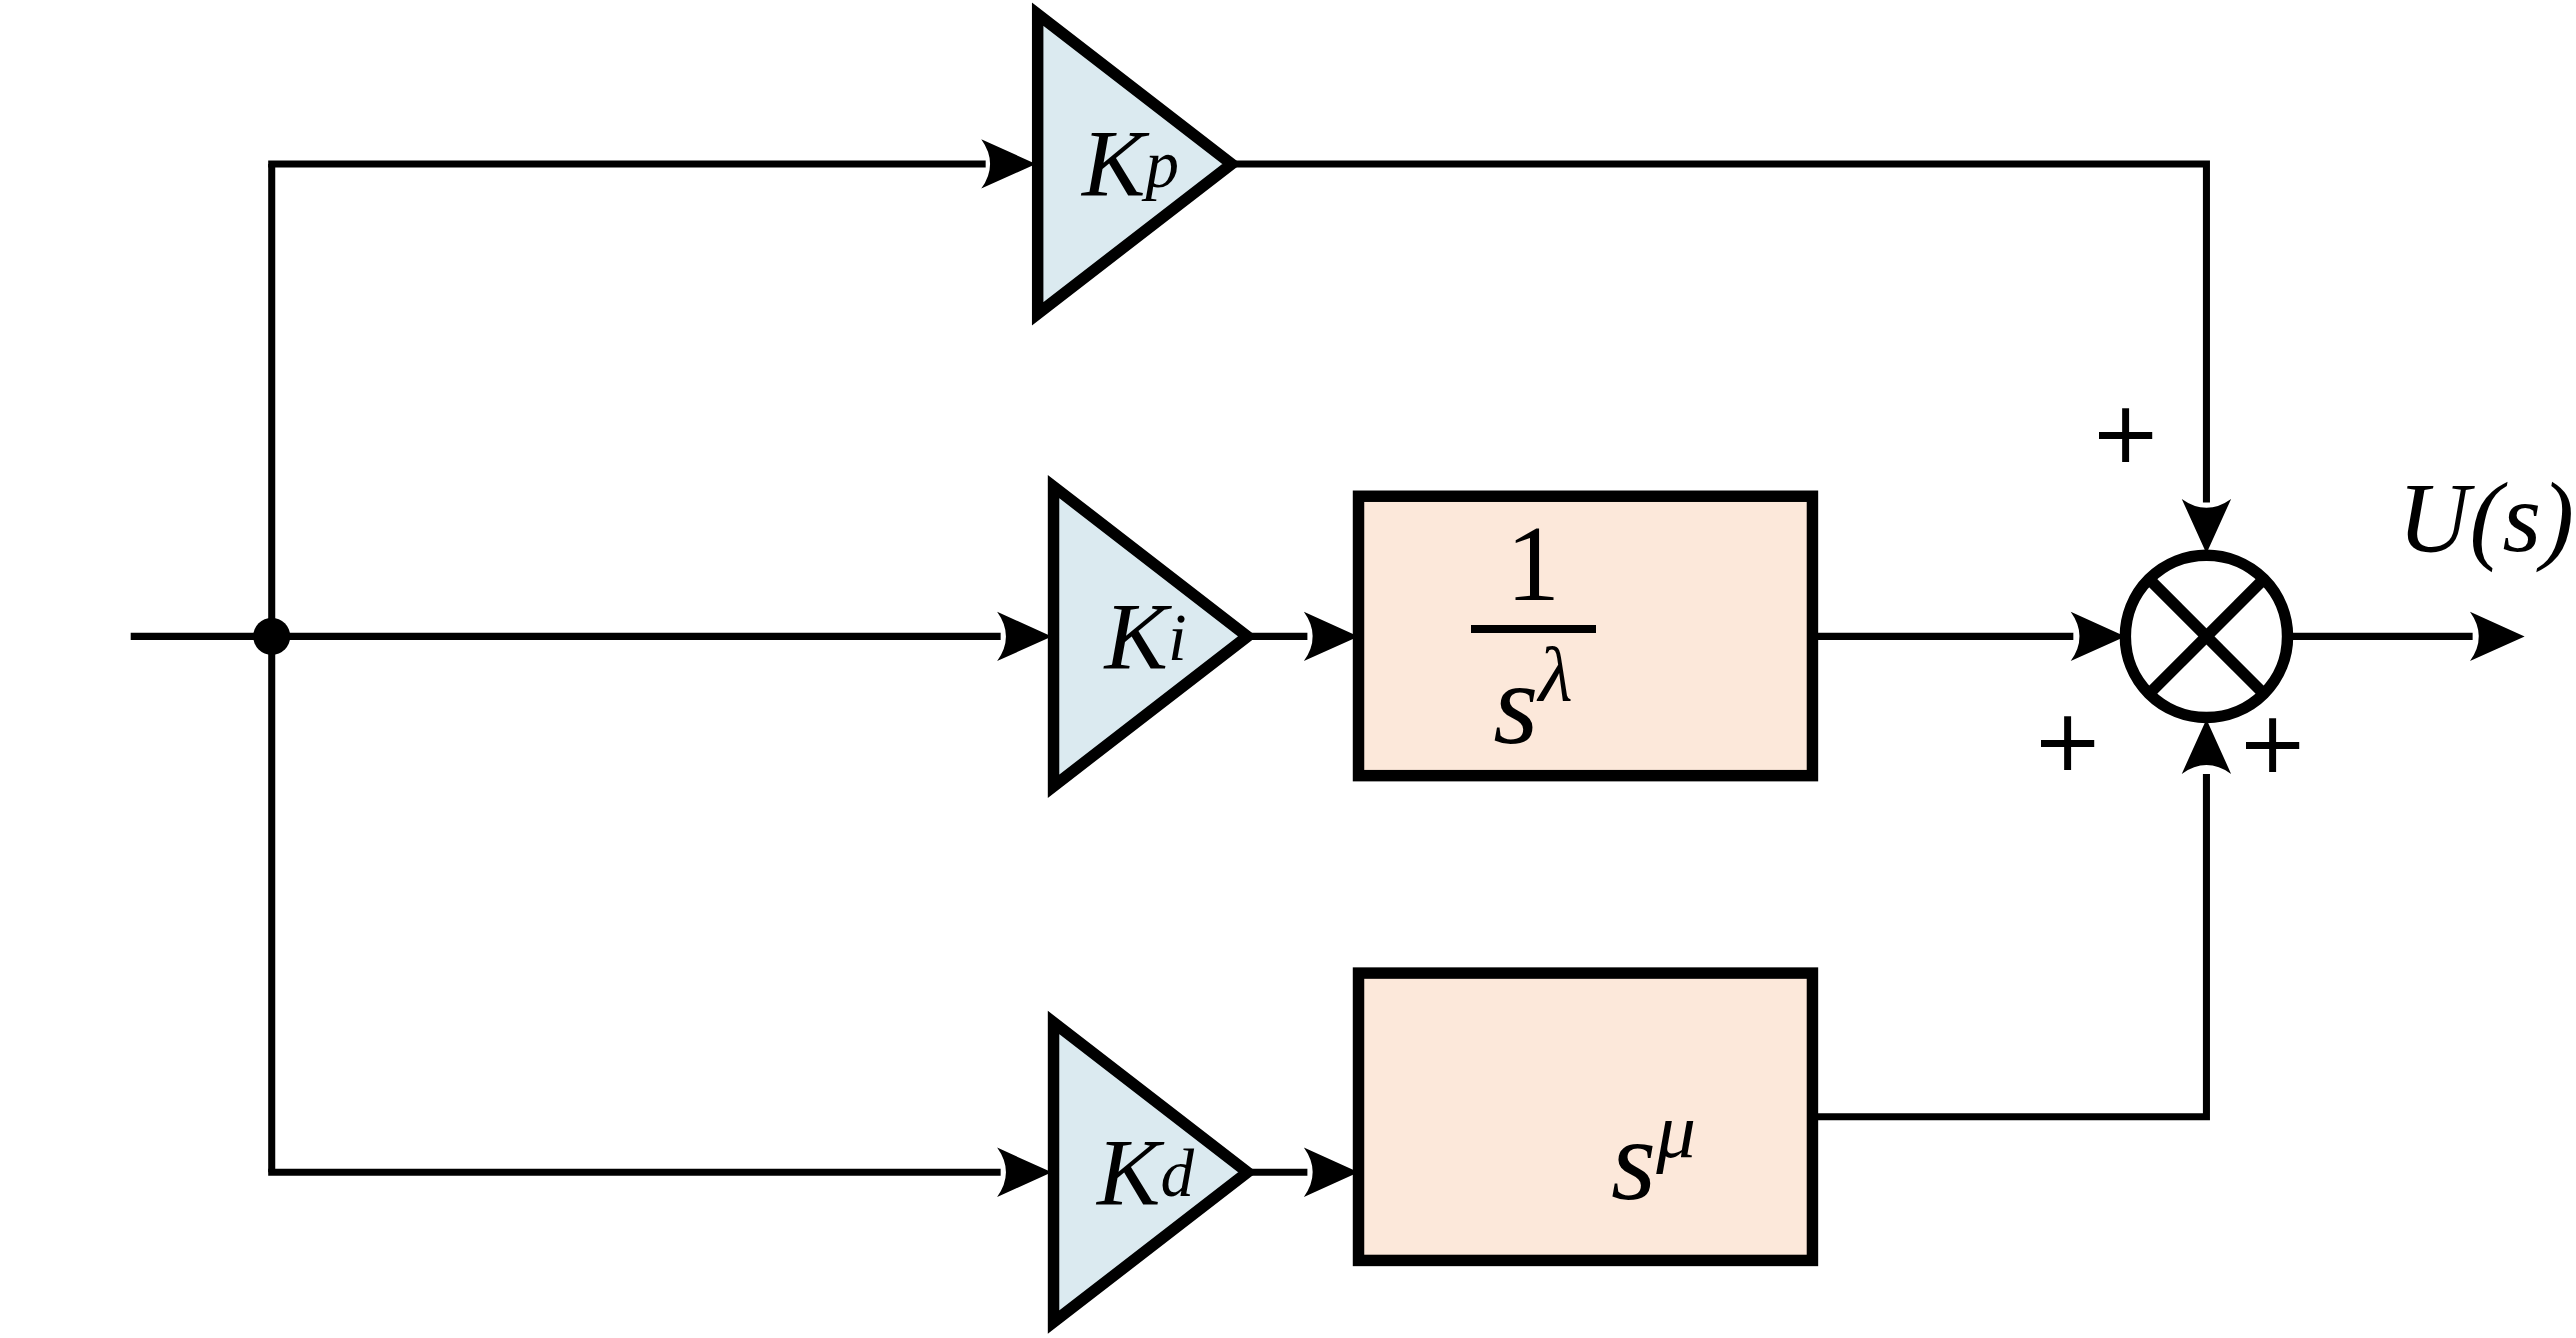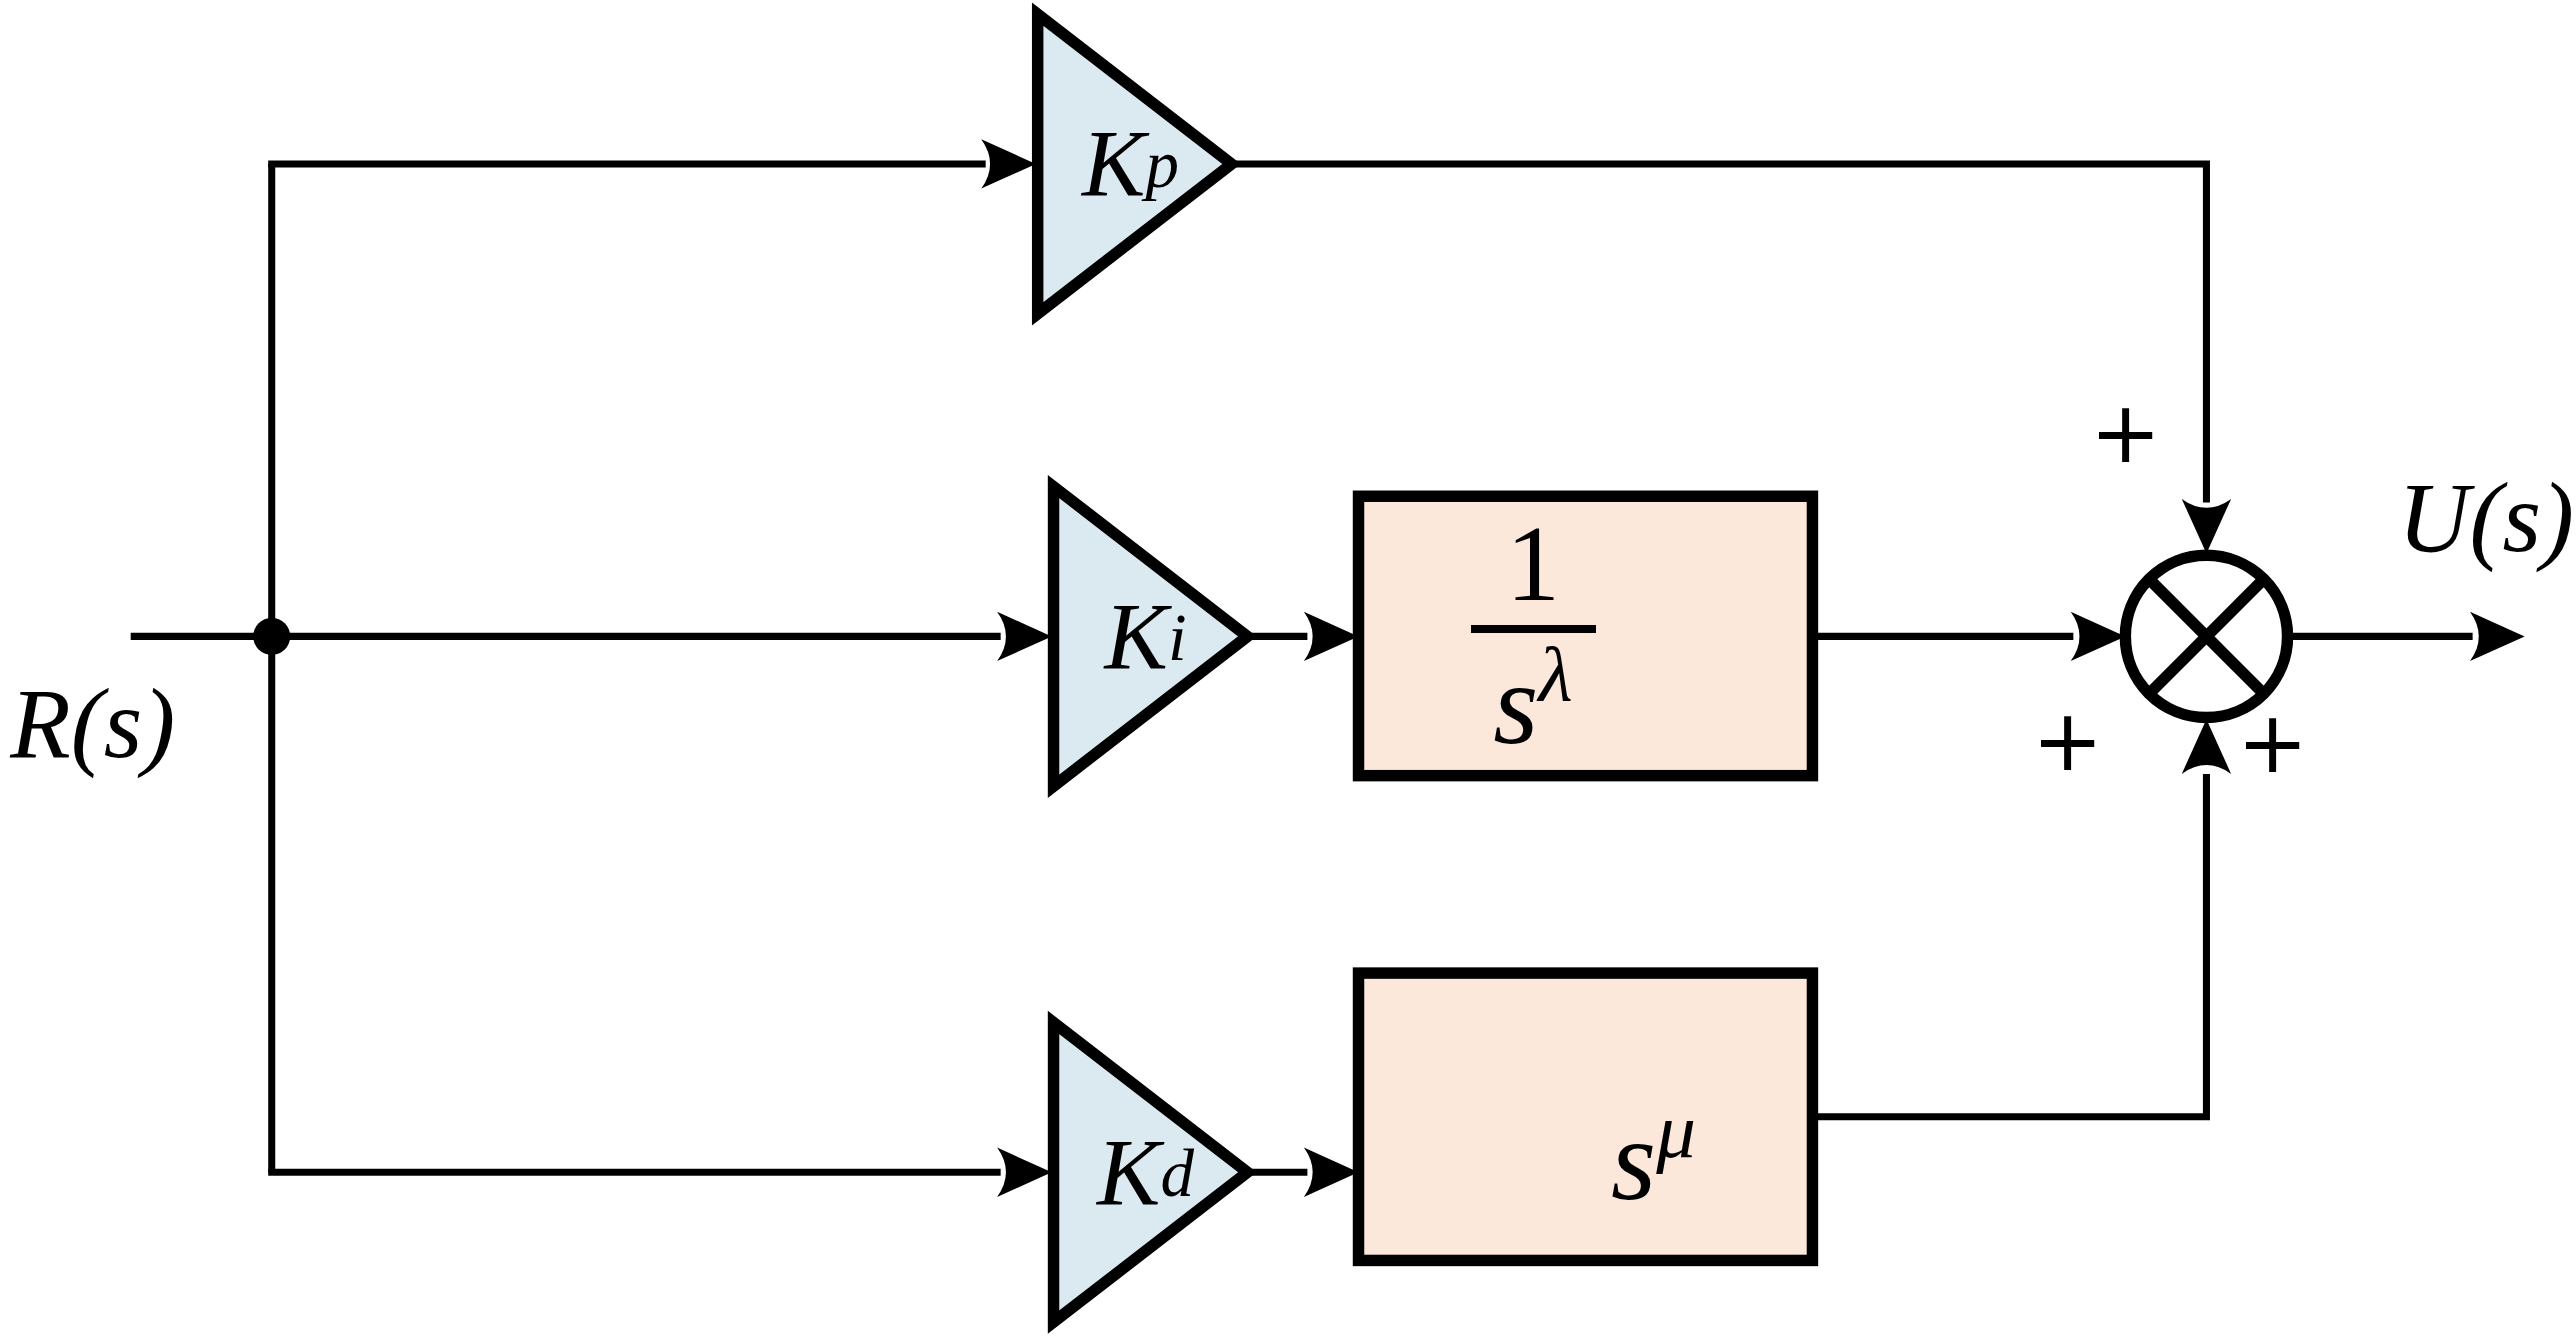--- a/index.html
+++ b/index.html
@@ -128,21 +128,20 @@
     <use href="#ah" fill="#000" transform="translate(1193,722)"></use>
     <use href="#ah" fill="#000" transform="translate(1193,1330)"></use>
     <use href="#ah" fill="#000" transform="translate(1541,722)"></use>
     <use href="#ah" fill="#000" transform="translate(1541,1330)"></use>
     <use href="#ah" fill="#000" transform="translate(2411,722)"></use>
     <use href="#ah" fill="#000" transform="translate(2503,628) rotate(90)"></use>
     <use href="#ah" fill="#000" transform="translate(2503,816) rotate(-90)"></use>
     <use href="#ah" fill="#000" transform="translate(2864,722)"></use>
   </svg>
 
-  <div class="lbl io-label" style="left:8.8px; top:666px; width:168px; height:115px;">R(s)</div>
 
   <div class="lbl io-label" style="left:2380px; top:460px; width:212px; height:115px;">U(s)</div>
 
   <div class="lbl gain-label" style="left:1038px; top:14px;">
     <span class="gsym">K</span>
       <span class="gsub">p</span>
   </div>
 
   <div class="lbl gain-label" style="left:1053px; top:487px;">
     <span class="gsym">K</span>

